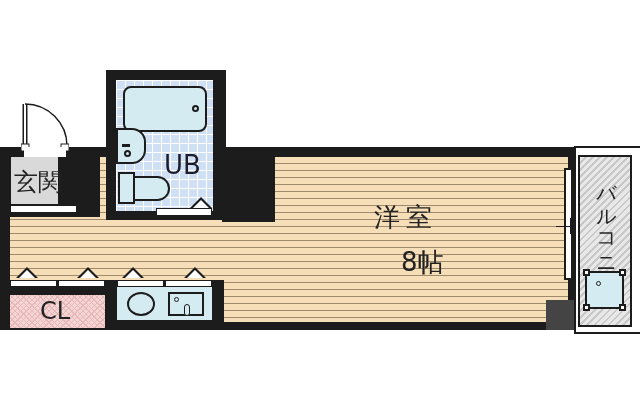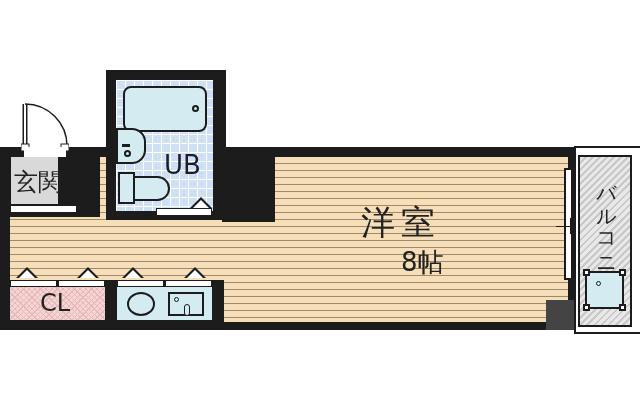--- a/index.html
+++ b/index.html
@@ -6,21 +6,21 @@
   body { width:640px; height:400px; background:#ffffff; position:relative; overflow:hidden; font-family:"DejaVu Sans", sans-serif; }
   .abs { position:absolute; box-sizing:border-box; }
   .wall { background:#1c1c1c; }
   .floor { background-color:#f5deb8;
     background-image: repeating-linear-gradient(to bottom, transparent 0px, transparent 6px, #a08a6e 6px, #a08a6e 7px); }
   .label { position:absolute; color:#222; white-space:nowrap; }
   .balcony { background-color:#dcdcdc;
     background-image: repeating-linear-gradient(135deg, #e8e8e8 0px, #e8e8e8 3px, #c8c8c8 3px, #c8c8c8 5px); }
   .closet { background-color:#f4d4d4;
     background-image: repeating-linear-gradient(45deg, transparent 0px, transparent 3px, #e6b8b8 3px, #e6b8b8 4px),
-                      repeating-linear-gradient(-45deg, transparent 0px, transparent 3px, #e6b8b8 3px, #e6b8b8 4px); }
+                      repeating-linear-gradient(-45deg, transparent 0px, transparent 3px, #e6b8b8 3px, #e6b8b8 4px); margin-top: 8px; }
   .tile { background-color:#cfe0f5;
     background-image: linear-gradient(#ffffff 1px, transparent 1px), linear-gradient(90deg, #ffffff 1px, transparent 1px);
     background-size:9px 9px; }
   .fixture { background:#d4ebf2; border:2px solid #1c1c1c; }
   .door-white { background:#ffffff; border:1px solid #1c1c1c; }
   .tri { width:0; height:0; border-left:11px solid transparent; border-right:11px solid transparent; border-bottom:11px solid #1c1c1c; }
   .tri::after { content:""; position:absolute; left:-8px; top:3px; border-left:8px solid transparent; border-right:8px solid transparent; border-bottom:8px solid #fff; }
 </style>
 </head>
 <body>
@@ -62,21 +62,21 @@
 </div>
 
 <div class="abs fixture" style="left:125px;top:176px;width:45px;height:25px;border-radius:0 14px 14px 0;"></div>
 <div class="abs fixture" style="left:118px;top:172px;width:17px;height:32px;"></div>
 
 <div class="abs door-white" style="left:156px;top:208px;width:56px;height:8px;"></div>
 <div class="abs tri" style="left:190px;top:197px;"></div>
 
 <div class="abs wall" style="left:222px;top:155px;width:53px;height:67px;"></div>
 
-<span class="label" style="left:361px;top:200px;font-size:34px;letter-spacing:6px;">洋室</span>
+<span class="label" style="left:374px;top:200px;font-size:26px;letter-spacing:6px;">洋室</span>
 <span class="label" style="left:401px;top:245px;font-size:26px;">8帖</span>
 
 <div class="abs wall" style="left:0;top:280px;width:224px;height:50px;"></div>
 <div class="abs closet" style="left:10px;top:287px;width:95px;height:33px;">
   <span class="label" style="left:30px;top:2px;font-size:24px;">CL</span>
 </div>
 <div class="abs door-white" style="left:10px;top:280px;width:47px;height:7px;"></div>
 <div class="abs door-white" style="left:58px;top:280px;width:47px;height:7px;"></div>
 <div class="abs tri" style="left:16px;top:267px;"></div>
 <div class="abs tri" style="left:77px;top:267px;"></div>

